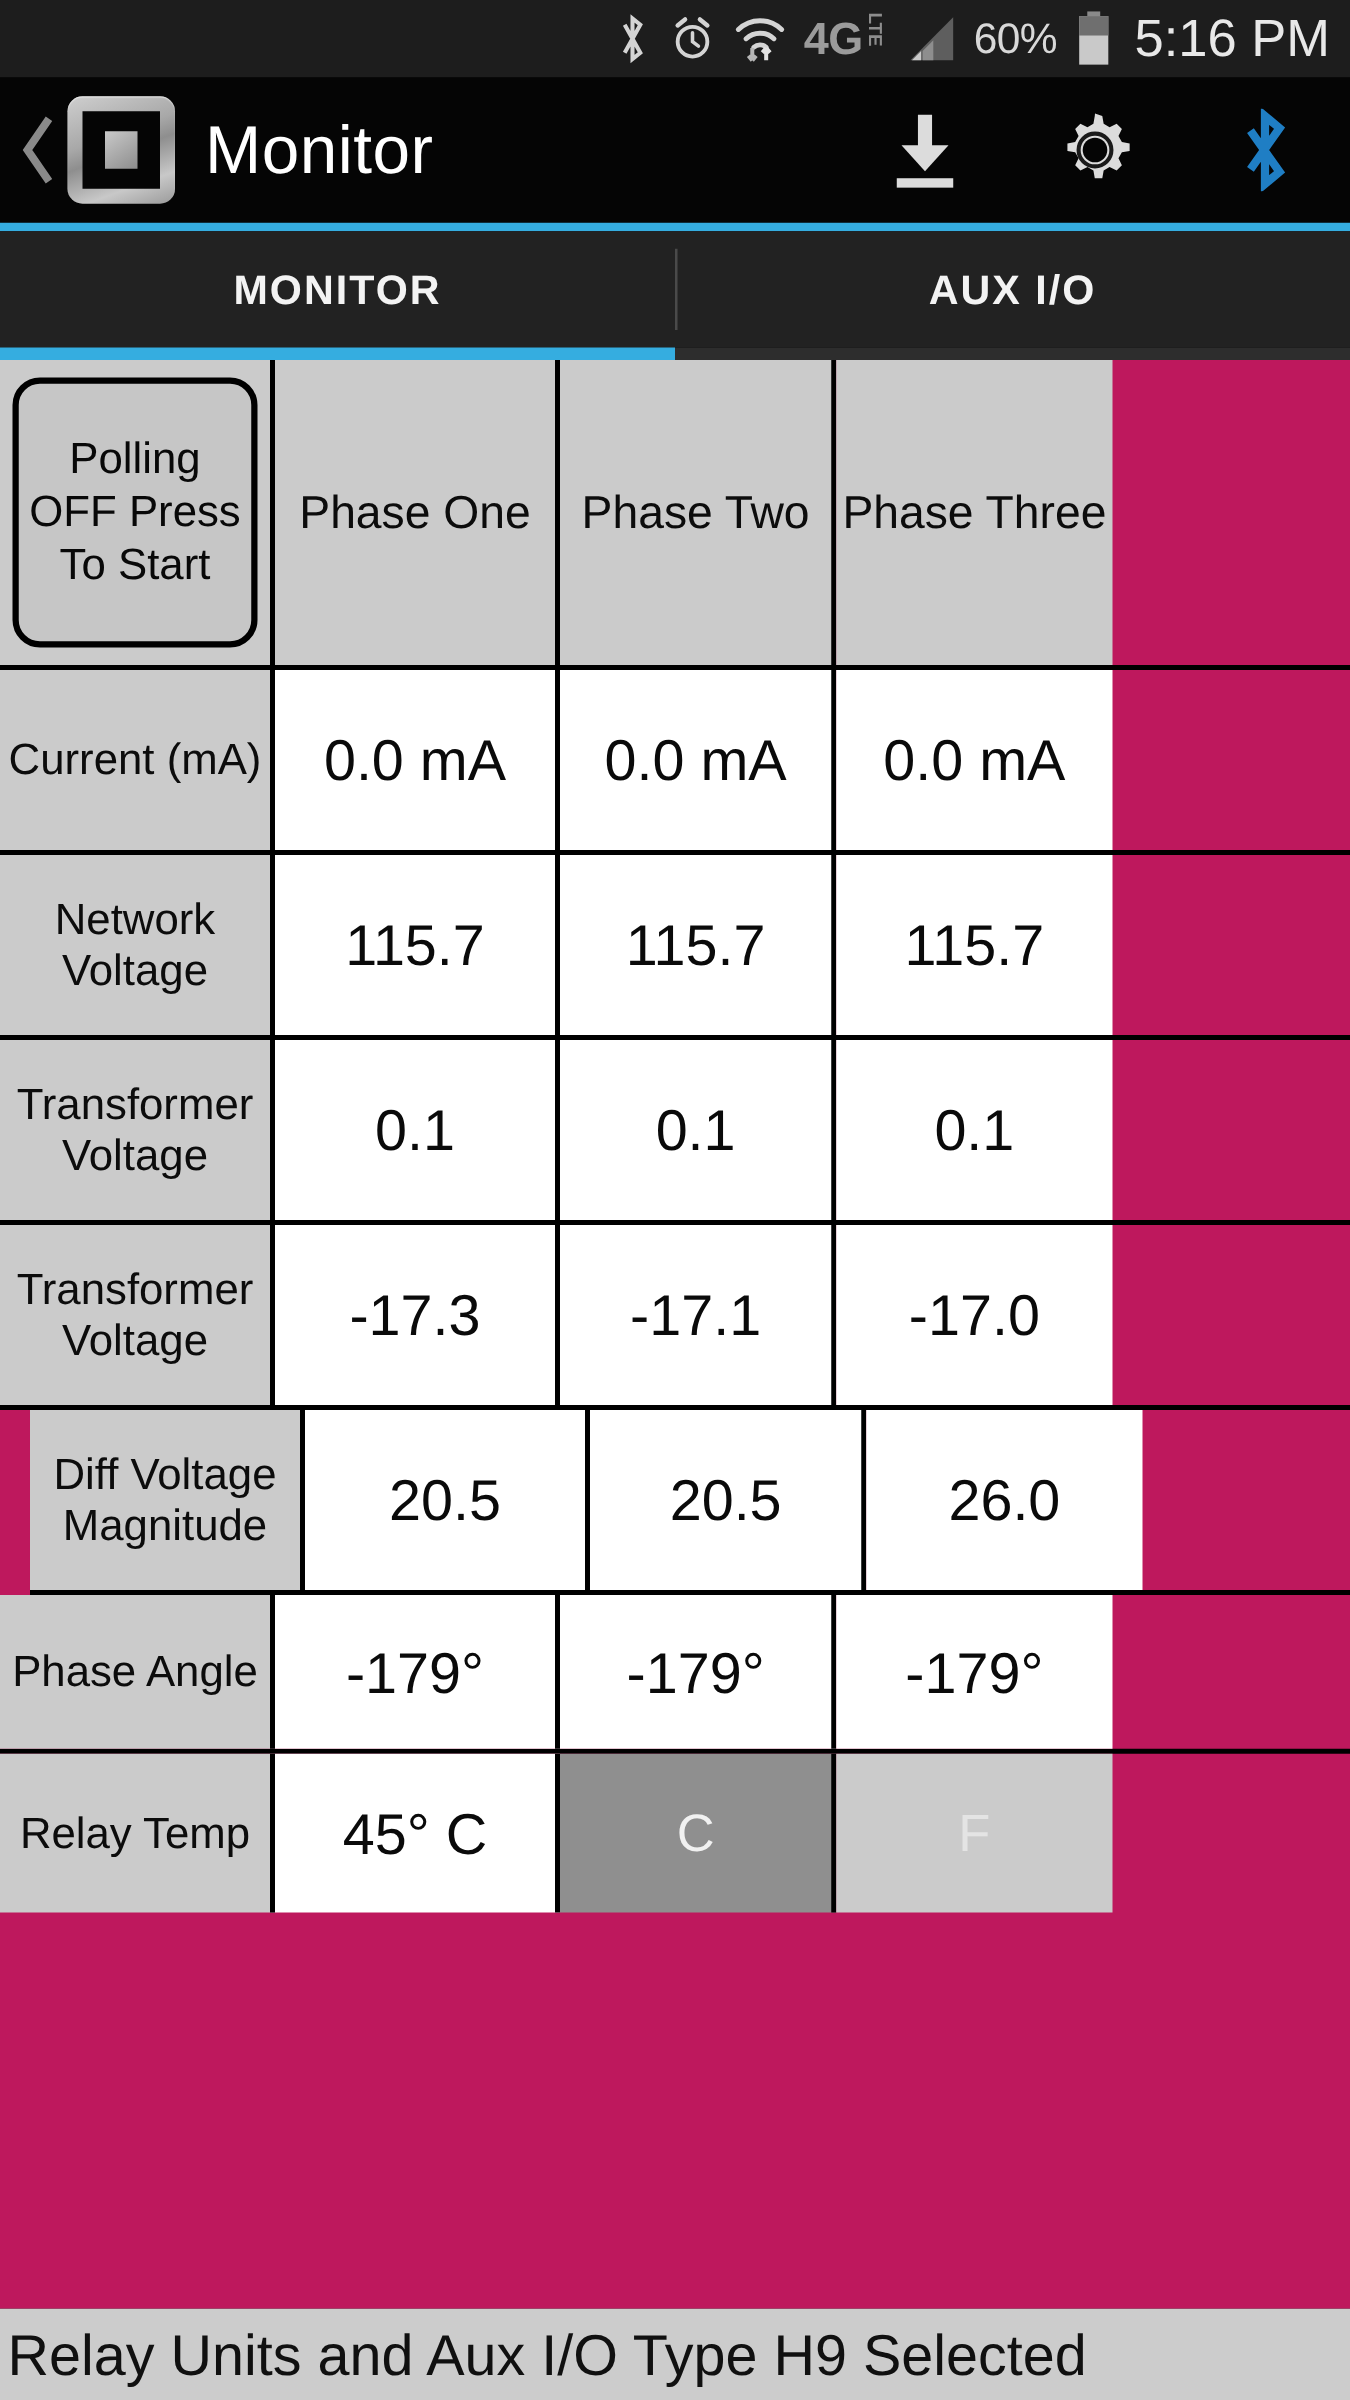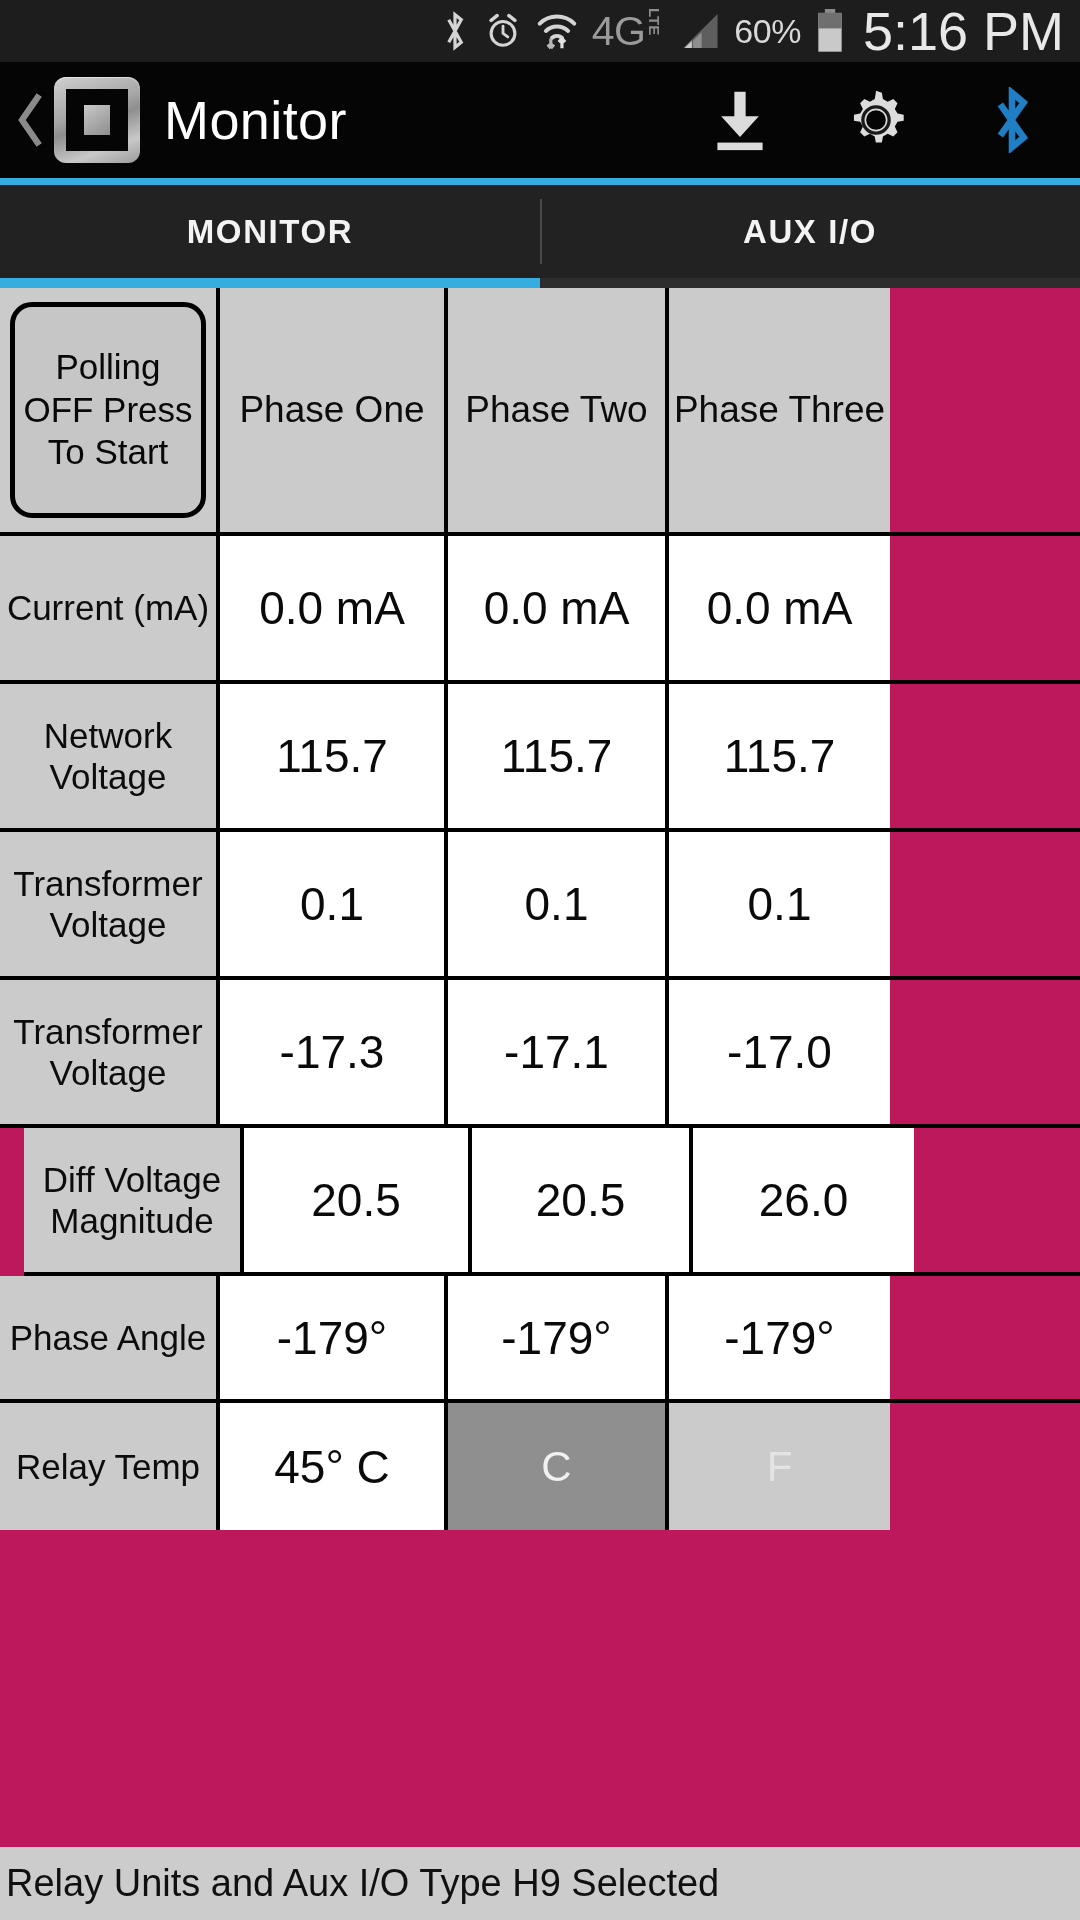--- a/index.html
+++ b/index.html
@@ -21,21 +21,21 @@
     gap: 14px;
   }
   .status-bar svg { display: block; }
   .sb-text {
     color: #d8d8d8;
     font-size: 34px;
     letter-spacing: -0.5px;
   }
   .sb-clock {
     color: #e8e8e8;
-    font-size: 54px;
+    font-size: 42px;
     letter-spacing: 0px;
     margin-left: 4px;
   }
 
   
   .action-bar {
     height: 116px;
     background: #050505;
     display: flex;
     align-items: center;
@@ -215,21 +215,21 @@
   
   .footer {
     height: 73px;
     background: #cccccc;
     display: flex;
     align-items: center;
     padding-left: 6px;
   }
   .footer-text {
     color: #101010;
-    font-size: 38px;
+    font-size: 46px;
     white-space: nowrap;
   }
 </style>
 </head>
 <body>
 
 <div class="status-bar">
   <span>
     <svg width="30" height="40" viewBox="0 0 24 32">
       <path d="M7 7 L17 25 L12 29 L12 3 L17 7 L7 25" fill="none" stroke="#d4d4d4" stroke-width="2.6" stroke-linejoin="miter"></path>
@@ -245,21 +245,21 @@
   <span>
     <svg width="42" height="40" viewBox="0 0 34 32">
       <path d="M3 10 A20 20 0 0 1 31 10" fill="none" stroke="#d4d4d4" stroke-width="3.2" stroke-linecap="round"></path>
       <path d="M8 16 A13 13 0 0 1 26 16" fill="none" stroke="#d4d4d4" stroke-width="3.2" stroke-linecap="round"></path>
       <path d="M13 21.5 A6 6 0 0 1 21 21.5" fill="none" stroke="#d4d4d4" stroke-width="3.2" stroke-linecap="round"></path>
       <path d="M12 22 L12 30 M12 30 L9.5 27 M12 30 L14.5 27" stroke="#b6b6b6" stroke-width="2.6" fill="none"></path>
       <path d="M21 30 L21 22 M21 22 L18.5 25 M21 22 L23.5 25" stroke="#e2e2e2" stroke-width="2.6" fill="none"></path>
     </svg>
   </span>
   <span style="display:flex;align-items:flex-start;gap:2px;">
-    <span class="sb-text" style="font-weight:normal;font-size:41px;color:#9b9b9b;">4G</span>
+    <span class="sb-text" style="font-weight:bold;font-size:36px;color:#9b9b9b;">4G</span>
     <span style="font-size:15px;font-weight:bold;color:#8d8d8d;writing-mode:vertical-rl;line-height:1;">LTE</span>
   </span>
   <span>
     <svg width="44" height="40" viewBox="0 0 36 32">
       <path d="M34 2 L34 30 L6 30 Z" fill="#5e5e5e"></path>
       <path d="M13 30 L13 24 L7 30 Z" fill="#c9c9c9"></path>
       <path d="M21 30 L21 17 L14 24 L14 30 Z" fill="#8e8e8e"></path>
     </svg>
   </span>
   <span class="sb-text">60%</span>

